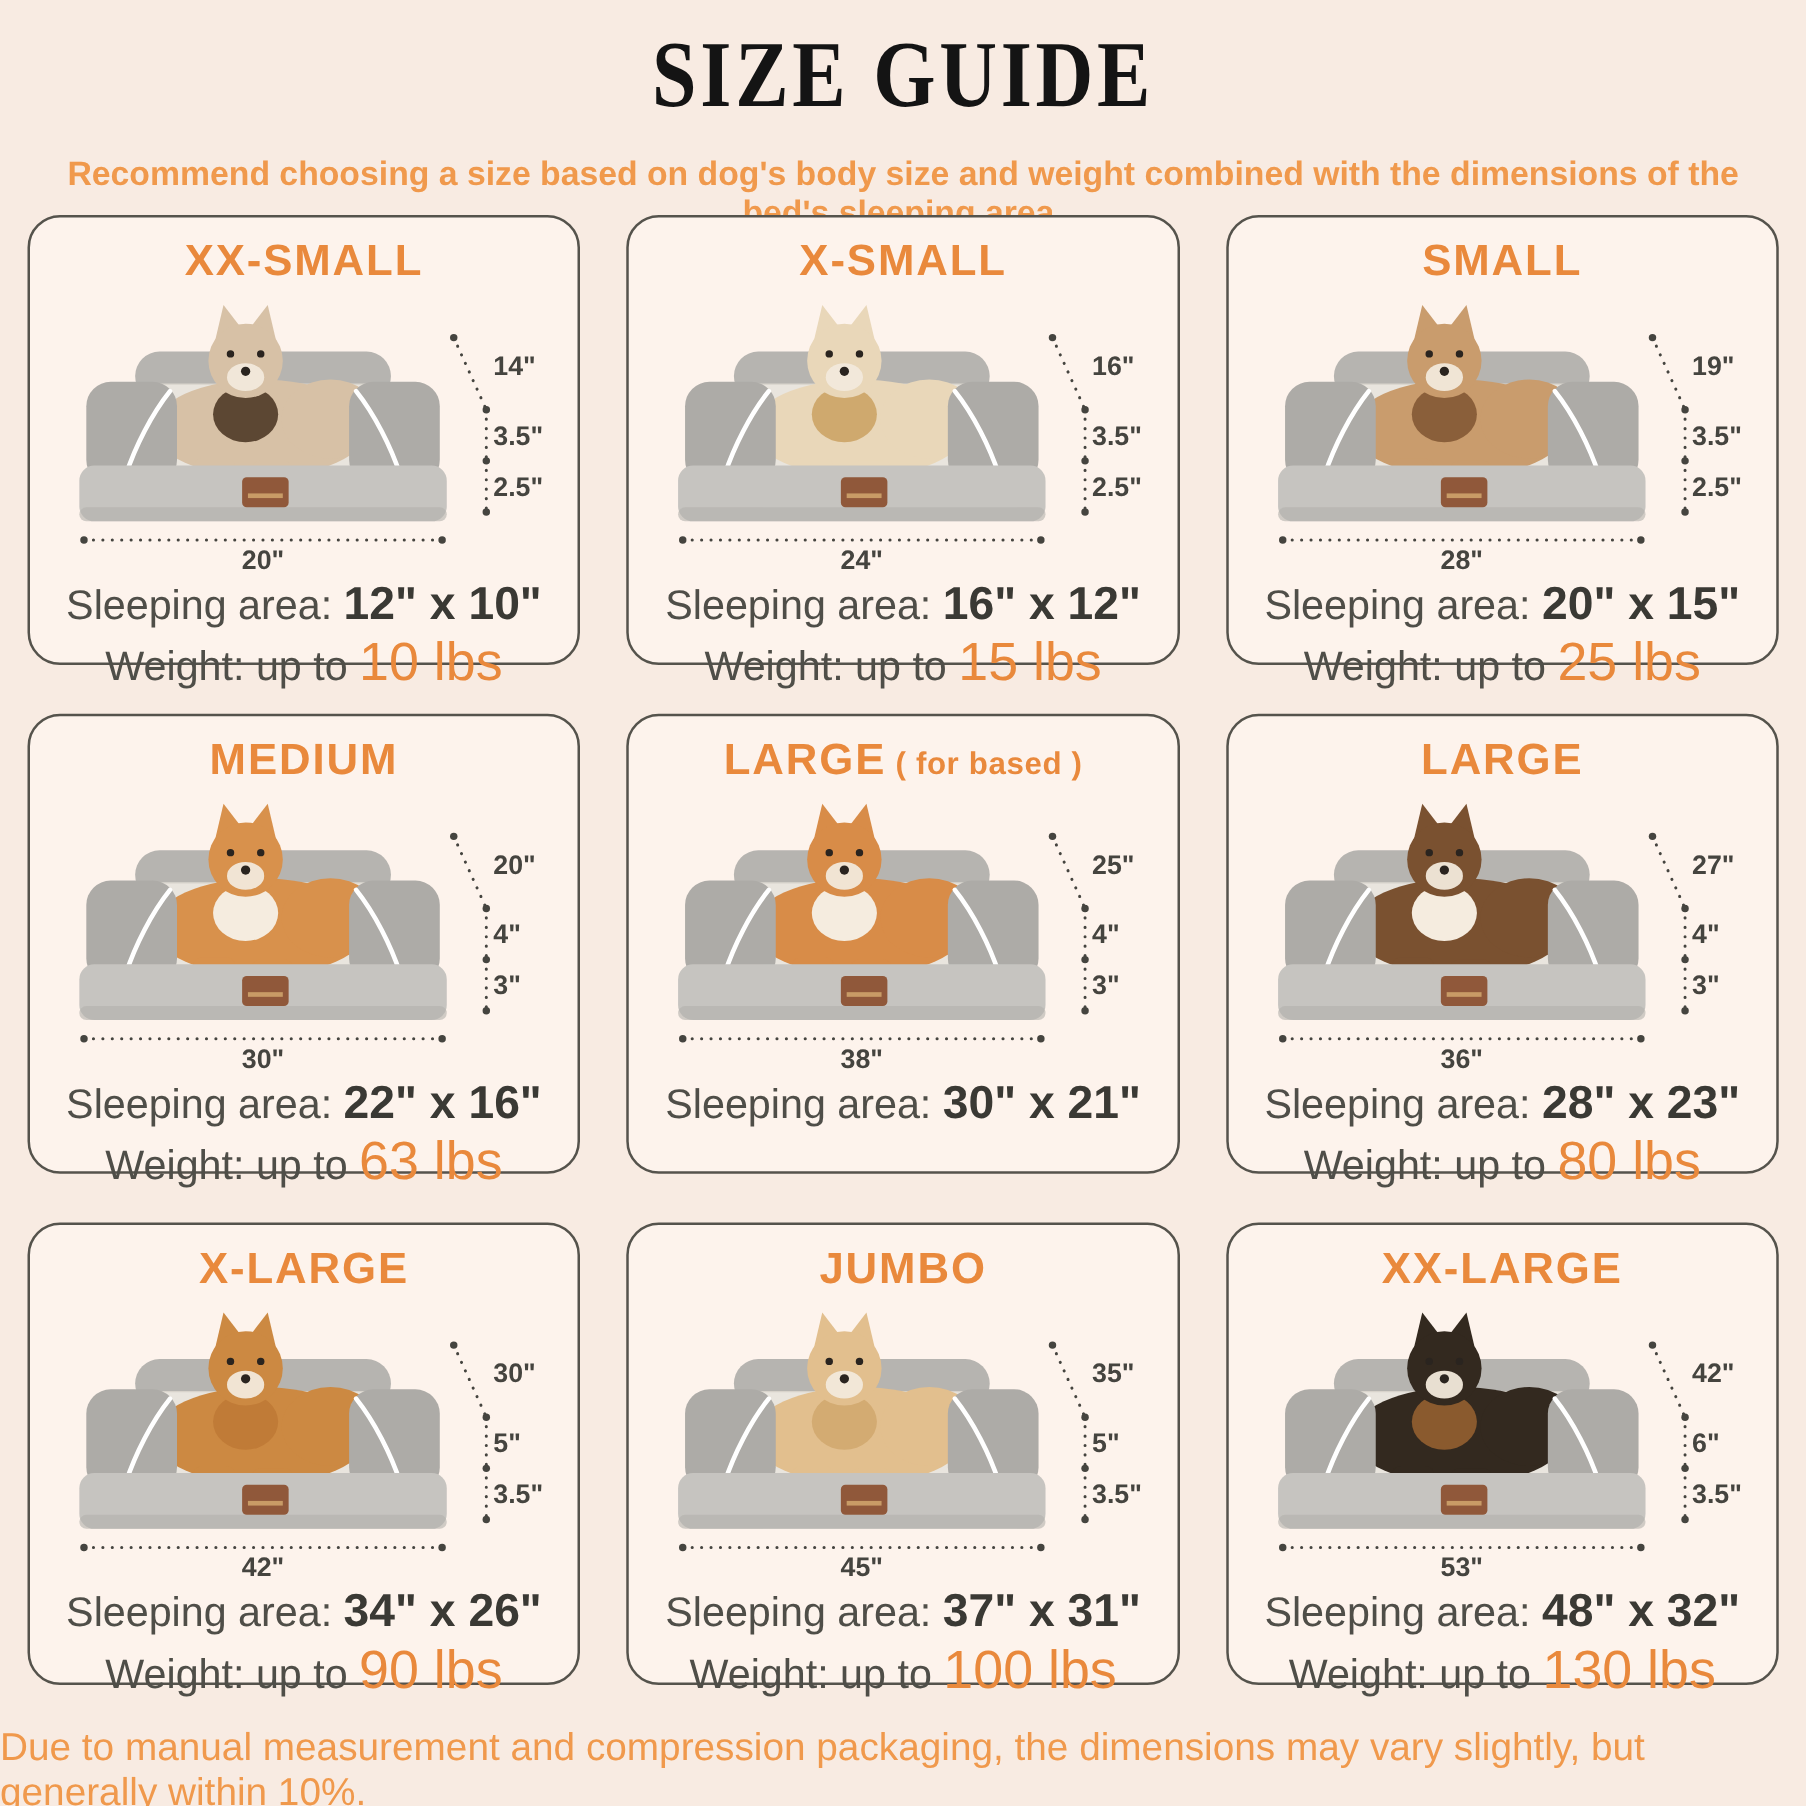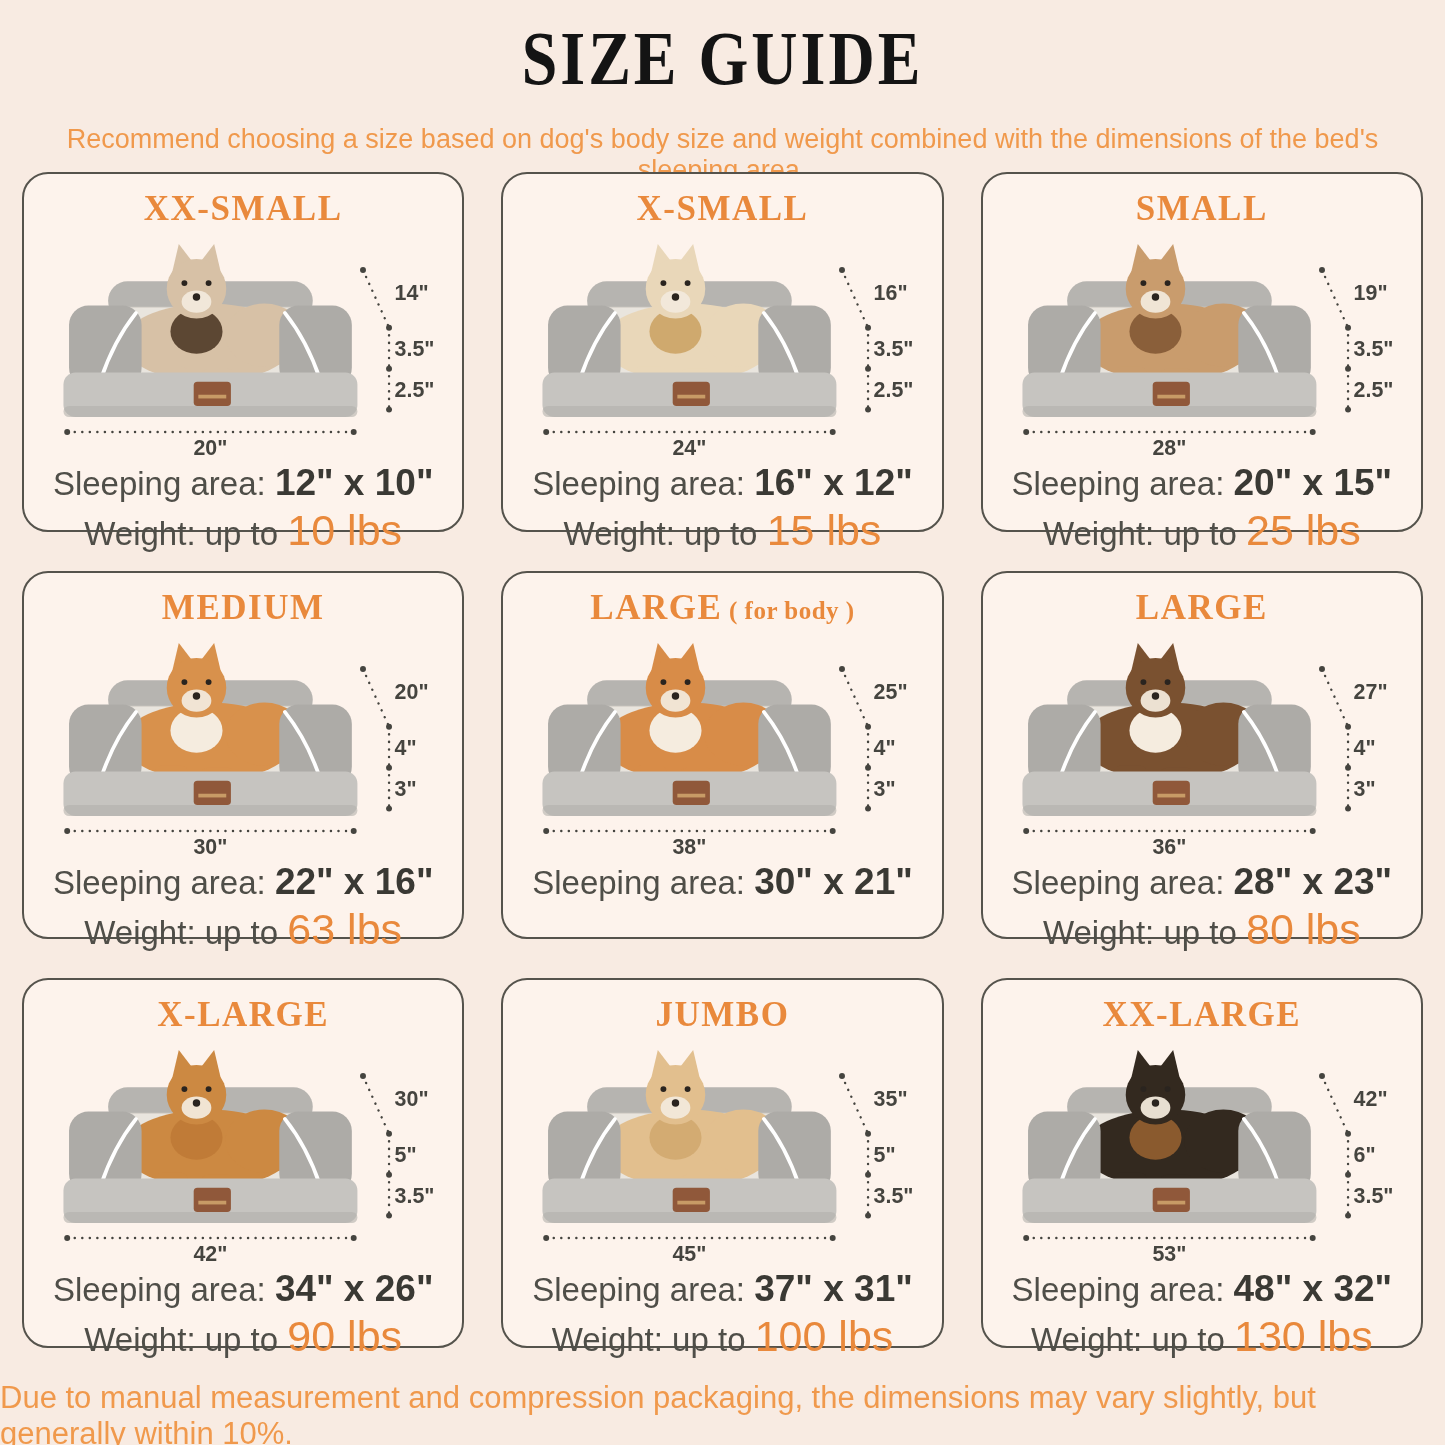--- a/index.html
+++ b/index.html
@@ -7,28 +7,28 @@
     --accent:#e9893c; --accent-light:#f0994c;
     --label-gray:#4f4e48; --value-dark:#3a3934; --dim-gray:#45443f;
   }
   *{box-sizing:border-box}
   html,body{margin:0;padding:0}
   body{width:1445px;height:1445px;background:var(--bg);
        font-family:"Liberation Sans",sans-serif;overflow:hidden;position:relative}
   .page-title{font-family:"Liberation Serif",serif;font-weight:700;color:#141414;
        font-size:64px;letter-spacing:3px;text-align:center;margin:16px 0 0;
        transform:scaleY(1.18);transform-origin:top center}
-  .page-subtitle{margin:34px 30px 0;text-align:center;font-weight:400;
+  .page-subtitle{margin:34px 30px 0;text-align:center;font-weight:700;
        font-size:27px;color:var(--accent-light)}
   .grid{position:absolute;left:22px;top:172px;width:1401px;display:grid;
        grid-template-columns:repeat(3,1fr);grid-template-rows:360px 368px 370px;
        column-gap:37px;row-gap:39px}
   .card{border:2px solid var(--card-border);border-radius:26px;background:var(--card-bg);
        display:flex;flex-direction:column;align-items:center;padding:12px 8px 0}
-  .card-title{font-family:Liberation Serif, serif;font-weight:700;color:var(--accent);
+  .card-title{font-family:Liberation Sans, sans-serif;font-weight:700;color:var(--accent);
        font-size:35px;letter-spacing:1.5px;margin:4px 0 0;line-height:1.1}
   .card-title .t-suffix{font-size:25px;letter-spacing:.5px;font-weight:700}
   .art{flex:0 0 auto;line-height:0;margin-top:2px}
   .art svg{width:400px;height:227px}
   .sleep-line{margin:3px 0 0;font-size:33px;color:var(--label-gray);line-height:1.18}
   .sleep-line .val{font-size:37px;font-weight:700;color:var(--value-dark)}
   .weight-line{margin:2px 0 10px;font-size:33px;color:var(--label-gray);line-height:1.15}
   .weight-line .wval{font-size:43px;font-weight:400;color:var(--accent)}
   .page-footnote{position:absolute;left:0;right:0;top:1380px;text-align:left;
        font-weight:400;font-size:31px;color:var(--accent-light);margin:0}
@@ -246,21 +246,21 @@
         <circle class="dim-dot" cx="26" cy="216" r="3.2"></circle>
         <circle class="dim-dot" cx="334" cy="216" r="3.2"></circle>
         <text class="dim-label t-width" x="180" y="241" text-anchor="middle">30"</text>
       </svg>
     </div>
     <p class="sleep-line"><span class="slbl">Sleeping area:</span> <span class="val">22" x 16"</span></p>
     <p class="weight-line"><span class="wlbl">Weight:</span> <span class="upto">up to</span> <span class="wval">63 lbs</span></p>
   </section>
 
   <section class="card">
-    <h2 class="card-title"><span class="t-main">LARGE</span><span class="t-suffix"> ( for body )</span></h2>
+    <h2 class="card-title"><span class="t-main">LARGE</span><span class="t-suffix"> ( for based )</span></h2>
     <div class="art">
       <svg viewBox="0 0 430 244">
 
         <rect x="70" y="54" width="220" height="42" rx="21" fill="#b6b4b0"></rect>
         <rect x="56" y="82" width="248" height="80" rx="22" fill="#e9e5de" stroke="#d8d3cb" stroke-width="1"></rect>
 
         <g class="pet">
           <ellipse class="p-main" cx="178" cy="120" rx="92" ry="42" fill="#d88c48"></ellipse>
           <ellipse class="p-main" cx="238" cy="112" rx="42" ry="34" fill="#d88c48"></ellipse>
           <ellipse class="p-accent" cx="165" cy="108" rx="28" ry="24" fill="#f5ecdf"></ellipse>

